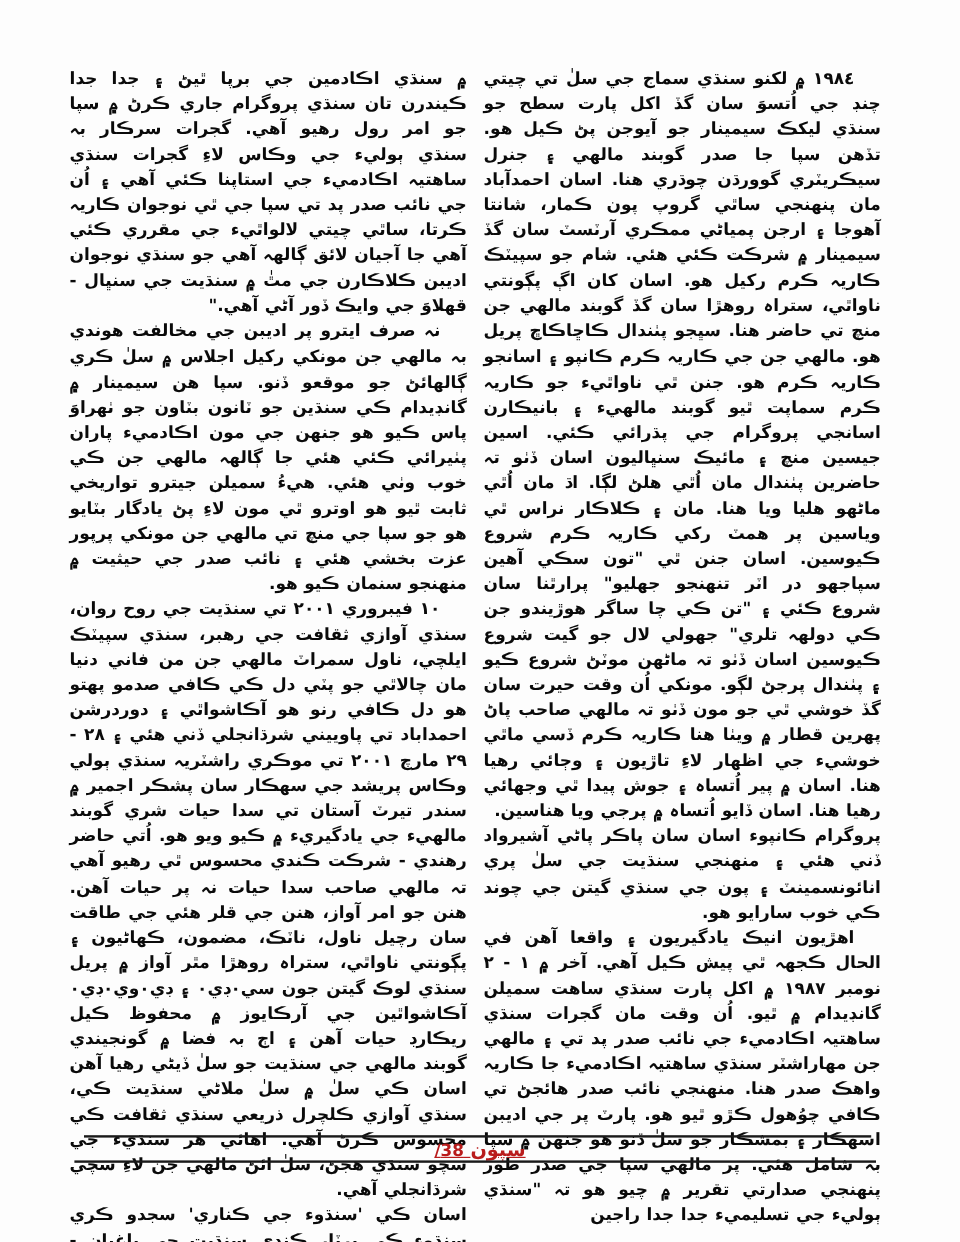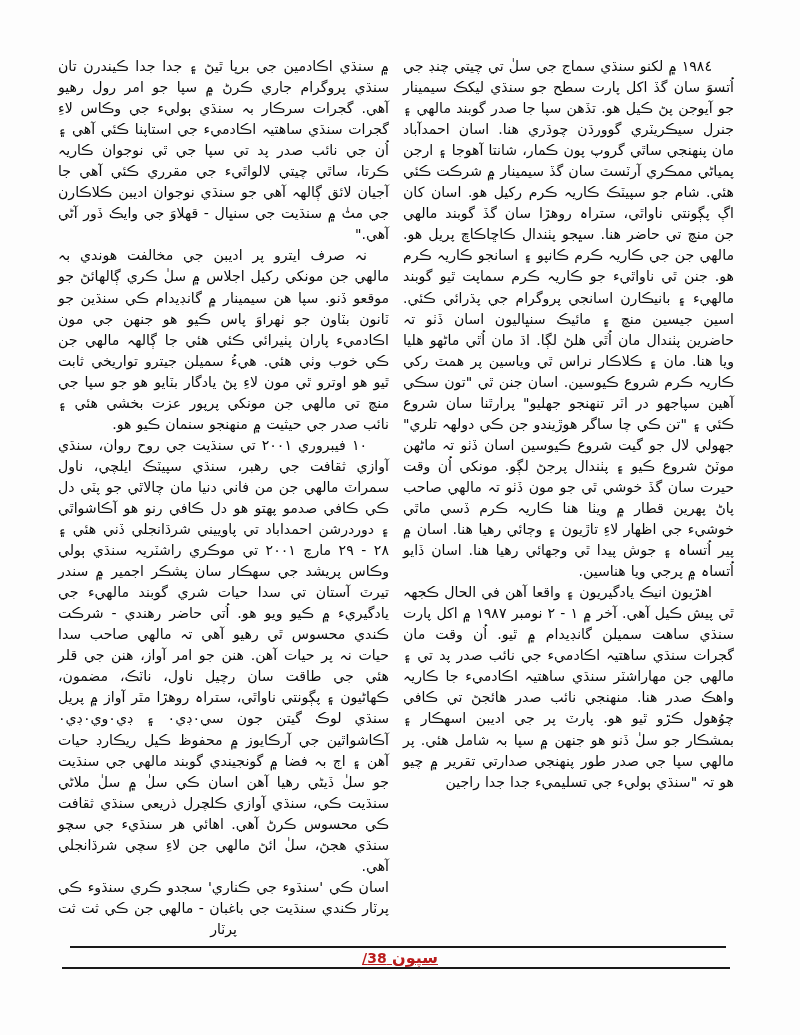--- a/index.html
+++ b/index.html
@@ -40,21 +40,21 @@
     width: 331px;
     box-sizing: border-box;
   }
 
   .para {
     direction: rtl;
     text-align: justify;
     text-align-last: right;
     font-size: 14.1px;
     line-height: 21.05px;
-    font-weight: 400;
+    font-weight: 700;
     letter-spacing: 0px;
     word-spacing: 0.5px;
     margin: 0;
     color: #0a0a0a;
     text-justify: inter-word;
     
     -webkit-font-smoothing: antialiased;
   }
 
   .para.indent {
@@ -124,20 +124,21 @@
 </style>
 </head>
 <body>
 
 <div class="page">
 
   <div class="columns">
 
     <div class="col">
       <p class="para indent">١٩٨٤ ۾ لکنو سنڌي سماج جي سلٰ تي چيتي چنڊ جي اُتسوَ سان گڏ اکل پارت سطح جو سنڌي ليکڪ سيمينار جو آيوجن پڻ ڪيل هو. تڏهن سپا جا صدر گوبند مالهي ۽ جنرل سيڪريٽري گوورڌن چوڌري هنا. اسان احمدآباد مان پنهنجي ساٿي گروپ پون ڪمار، شانتا آهوجا ۽ ارجن پمياڻي ممڪري آرٽسٽ سان گڏ سيمينار ۾ شرڪت ڪئي هئي. شام جو سپيٽڪ ڪاريہ ڪرم رکيل هو. اسان کان اڳ پڳونتي ناواٿي، ستراہ روهڙا سان گڏ گوبند مالهي جن منچ تي حاضر هنا. سڀجو پٺندال ڪاڇاڪاڇ پريل هو. مالهي جن جي ڪاريہ ڪرم ڪانپو ۽ اسانجو ڪاريہ ڪرم هو. جنن ٿي ناواٿيء جو ڪاريہ ڪرم سماپت ٿيو گوبند مالهيء ۽ بانيڪارن اسانجي پروگرام جي پڌرائي ڪئي. اسين جيسين منچ ۽ مائيڪ سنڀاليون اسان ڏٺو تہ حاضرين پٺندال مان اُٿي هلڻ لڳا. اڌ مان اُٿي ماڻهو هليا ويا هنا. مان ۽ ڪلاڪار نراس ٿي وياسين پر همٽ رکي ڪاريہ ڪرم شروع ڪيوسين. اسان جنن ٿي "تون سڪي آهين سپاجهو در اٽر تنهنجو جهليو" پرارٿنا سان شروع ڪئي ۽ "تن ڪي چا ساگر هوڙيندو جن ڪي دولهہ تلري" جهولي لال جو گيت شروع ڪيوسين اسان ڏٺو تہ ماڻهن موٽڻ شروع ڪيو ۽ پٺندال پرجڻ لڳو. مونکي اُن وقت حيرت سان گڏ خوشي ٿي جو مون ڏٺو تہ مالهي صاحب پاڻ پهرين قطار ۾ ويٺا هنا ڪاريہ ڪرم ڏسي ماٿي خوشيء جي اظهار لاءِ تاڙيون ۽ وڄائي رهيا هنا. اسان ۾ پير اُتساہ ۽ جوش پيدا ٿي وجهائي رهيا هنا. اسان ڏايو اُتساہ ۾ پرجي ويا هناسين.</p>
+      <p class="para">پروگرام ڪانپوء اسان سان پاڪر پاڻي آشيرواد ڏني هئي ۽ منهنجي سنڌيت جي سلٰ پري انائونسمينٽ ۽ پون جي سنڌي گيتن جي چوند ڪي خوب سارايو هو.</p>
       <p class="para indent">اهڙيون انيڪ يادگيريون ۽ واقعا آهن في الحال ڪجهہ ٿي پيش ڪيل آهي. آخر ۾ ١ - ٢ نومبر ١٩٨٧ ۾ اکل پارت سنڌي ساهت سميلن گانڊيدام ۾ ٿيو. اُن وقت مان گجرات سنڌي ساهتيہ اڪادميء جي نائب صدر پد تي ۽ مالهي جن مهاراشٽر سنڌي ساهتيہ اڪادميء جا ڪاريہ واهڪ صدر هنا. منهنجي نائب صدر هائجڻ تي ڪافي چوُهول ڪڙو ٿيو هو. پارٽ پر جي اديبن اسهڪار ۽ بمشڪار جو سلٰ ڏنو هو جنهن ۾ سپا بہ شامل هئي. پر مالهي سپا جي صدر طور پنهنجي صدارتي تقرير ۾ چيو هو تہ "سنڌي ٻوليء جي تسليميء جدا جدا راجين</p>
     </div>
 
     <div class="col">
       <p class="para">۾ سنڌي اڪادمين جي برپا ٿيڻ ۽ جدا جدا ڪيندرن تان سنڌي پروگرام جاري ڪرڻ ۾ سپا جو امر رول رهيو آهي. گجرات سرڪار بہ سنڌي ٻوليء جي وڪاس لاءِ گجرات سنڌي ساهتيہ اڪادميء جي استاپنا ڪئي آهي ۽ اُن جي نائب صدر پد تي سپا جي ٿي نوجوان ڪاريہ ڪرتا، ساٿي چيتي لالواٿيء جي مقرري ڪئي آهي جا آجيان لائق ڳالهہ آهي جو سنڌي نوجوان اديبن ڪلاڪارن جي مٿٰ ۾ سنڌيت جي سنڀال - قهلاوَ جي وايڪ ڏور آڻي آهي."</p>
       <p class="para indent">نہ صرف ايترو پر اديبن جي مخالفت هوندي بہ مالهي جن مونکي رکيل اجلاس ۾ سلٰ ڪري ڳالهائڻ جو موقعو ڏنو. سپا هن سيمينار ۾ گانڊيدام ڪي سنڌين جو ٽانون بٽاون جو ٺهراوَ پاس ڪيو هو جنهن جي مون اڪادميء پاران پٺيرائي ڪئي هئي جا ڳالهہ مالهي جن ڪي خوب وٺي هئي. هيءُ سميلن جيترو تواريخي ثابت ٿيو هو اوترو ٿي مون لاءِ پڻ يادگار بٽايو هو جو سپا جي منچ تي مالهي جن مونکي پرپور عزت بخشي هئي ۽ نائب صدر جي حيثيت ۾ منهنجو سنمان ڪيو هو.</p>
       <p class="para indent">١٠ فيبروري ٢٠٠١ تي سنڌيت جي روح روان، سنڌي آوازي ثقافت جي رهبر، سنڌي سپيٽڪ ايلچي، ناول سمراٽ مالهي جن من فاني دنيا مان چالاٿي جو پٽي دل ڪي ڪافي صدمو پهتو هو دل ڪافي رنو هو آڪاشواٿي ۽ دوردرشن احمداباد تي پاوييني شرڌانجلي ڏني هئي ۽ ٢٨ - ٢٩ مارچ ٢٠٠١ تي موڪري راشٽريہ سنڌي ٻولي وڪاس پريشد جي سهڪار سان پشڪر اجمير ۾ سندر تيرٽ آستان تي سدا حيات شري گوبند مالهيء جي يادگيريء ۾ ڪيو ويو هو. اُتي حاضر رهندي - شرڪت ڪندي محسوس ٿي رهيو آهي تہ مالهي صاحب سدا حيات نہ پر حيات آهن. هنن جو امر آواز، هنن جي قلر هئي جي طاقت سان رچيل ناول، ناٽڪ، مضمون، ڪهاڻيون ۽ پڳونتي ناواٿي، ستراہ روهڙا مٿر آواز ۾ پريل سنڌي لوڪ گيتن جون سي٠ڊي٠ ۽ ڊي٠وي٠ڊي٠ آڪاشواٿين جي آرڪايوز ۾ محفوظ ڪيل ريڪارڊ حيات آهن ۽ اڄ بہ فضا ۾ گونجيندي گوبند مالهي جي سنڌيت جو سلٰ ڏيڻي رهيا آهن اسان ڪي سلٰ ۾ سلٰ ملاڻي سنڌيت ڪي، سنڌي آوازي ڪلچرل ذريعي سنڌي ثقافت ڪي محسوس ڪرڻ آهي. اهائي هر سنڌيء جي سچو سنڌي هجڻ، سلٰ ائڻ مالهي جن لاءِ سچي شرڌانجلي آهي.</p>
       <p class="para center-last">اسان ڪي 'سنڌوء جي ڪناري' سجدو ڪري سنڌوء ڪي پرٽار ڪندي سنڌيت جي باغبان - مالهي جن ڪي ثت ثت پرٽار</p>
     </div>
 

